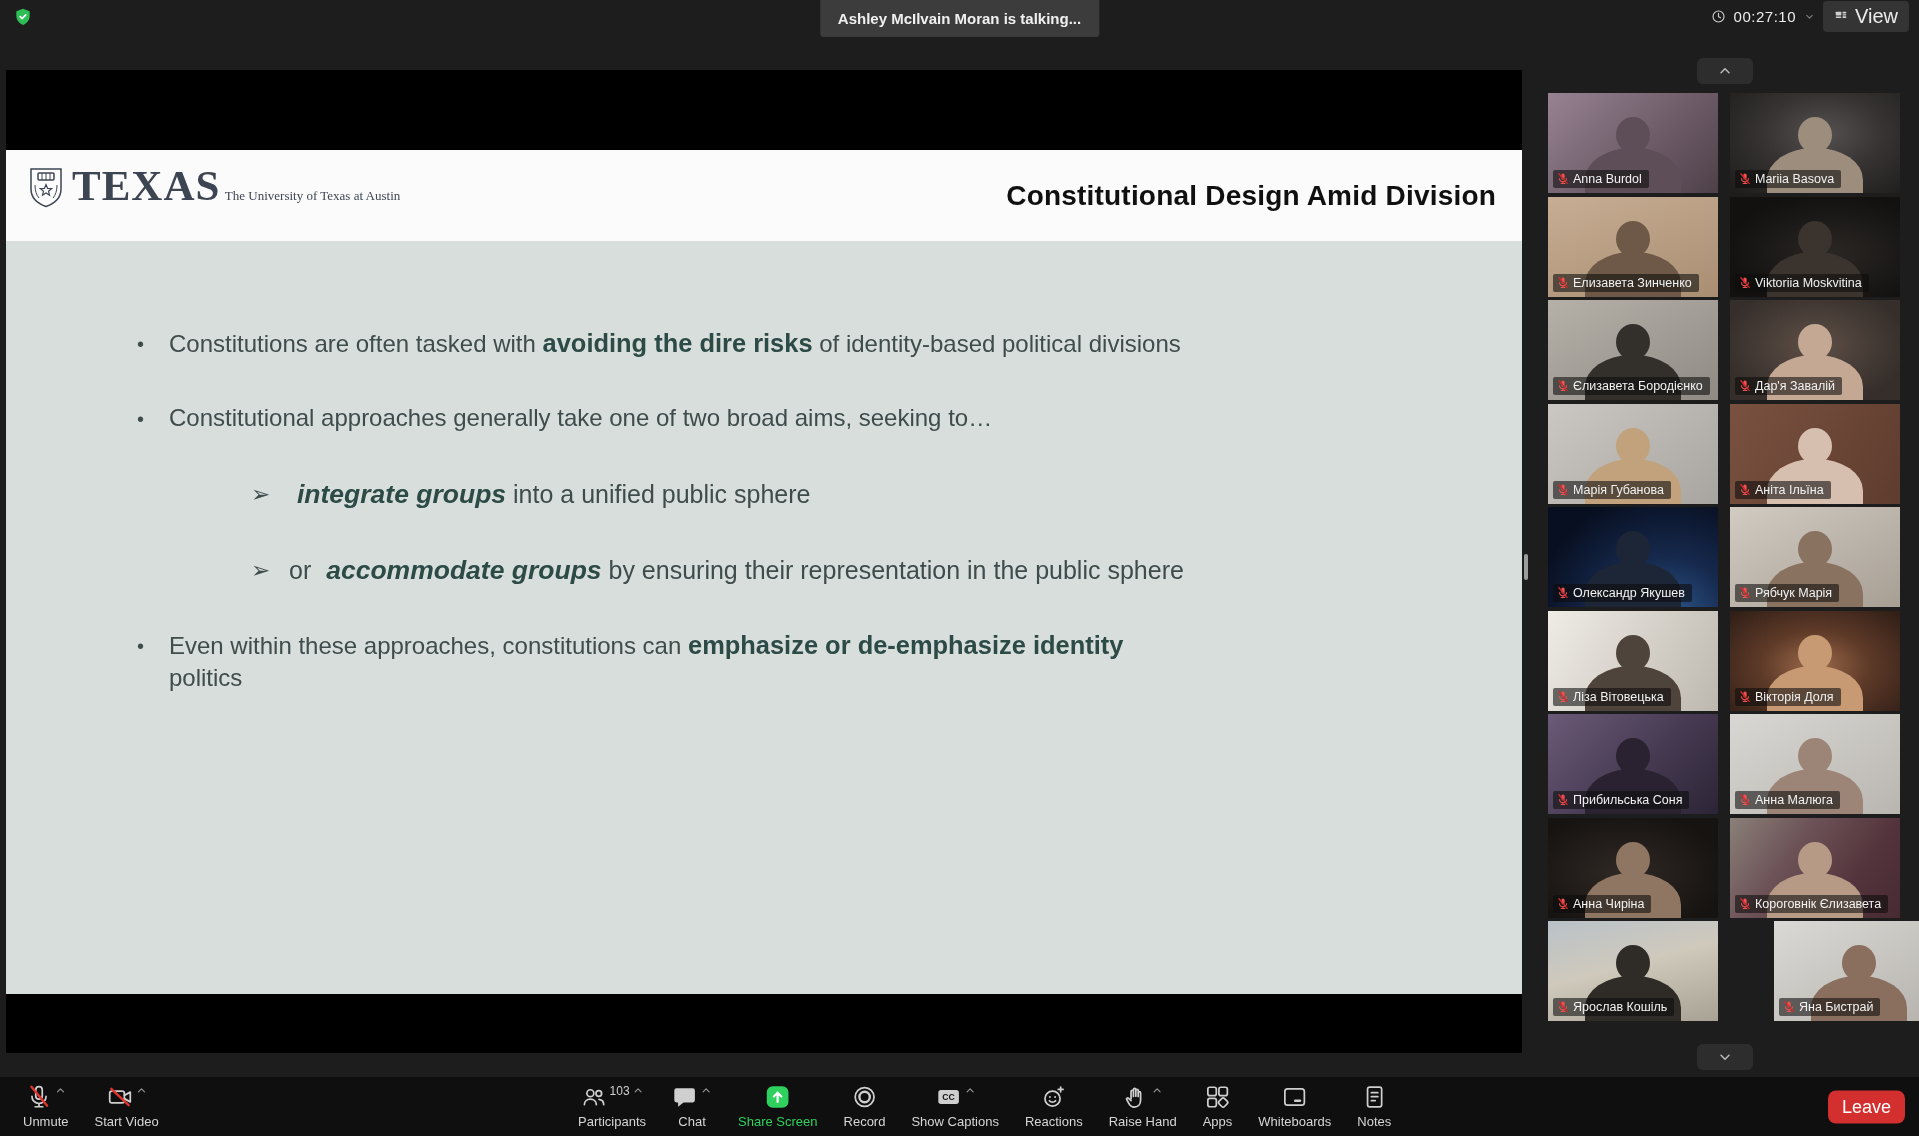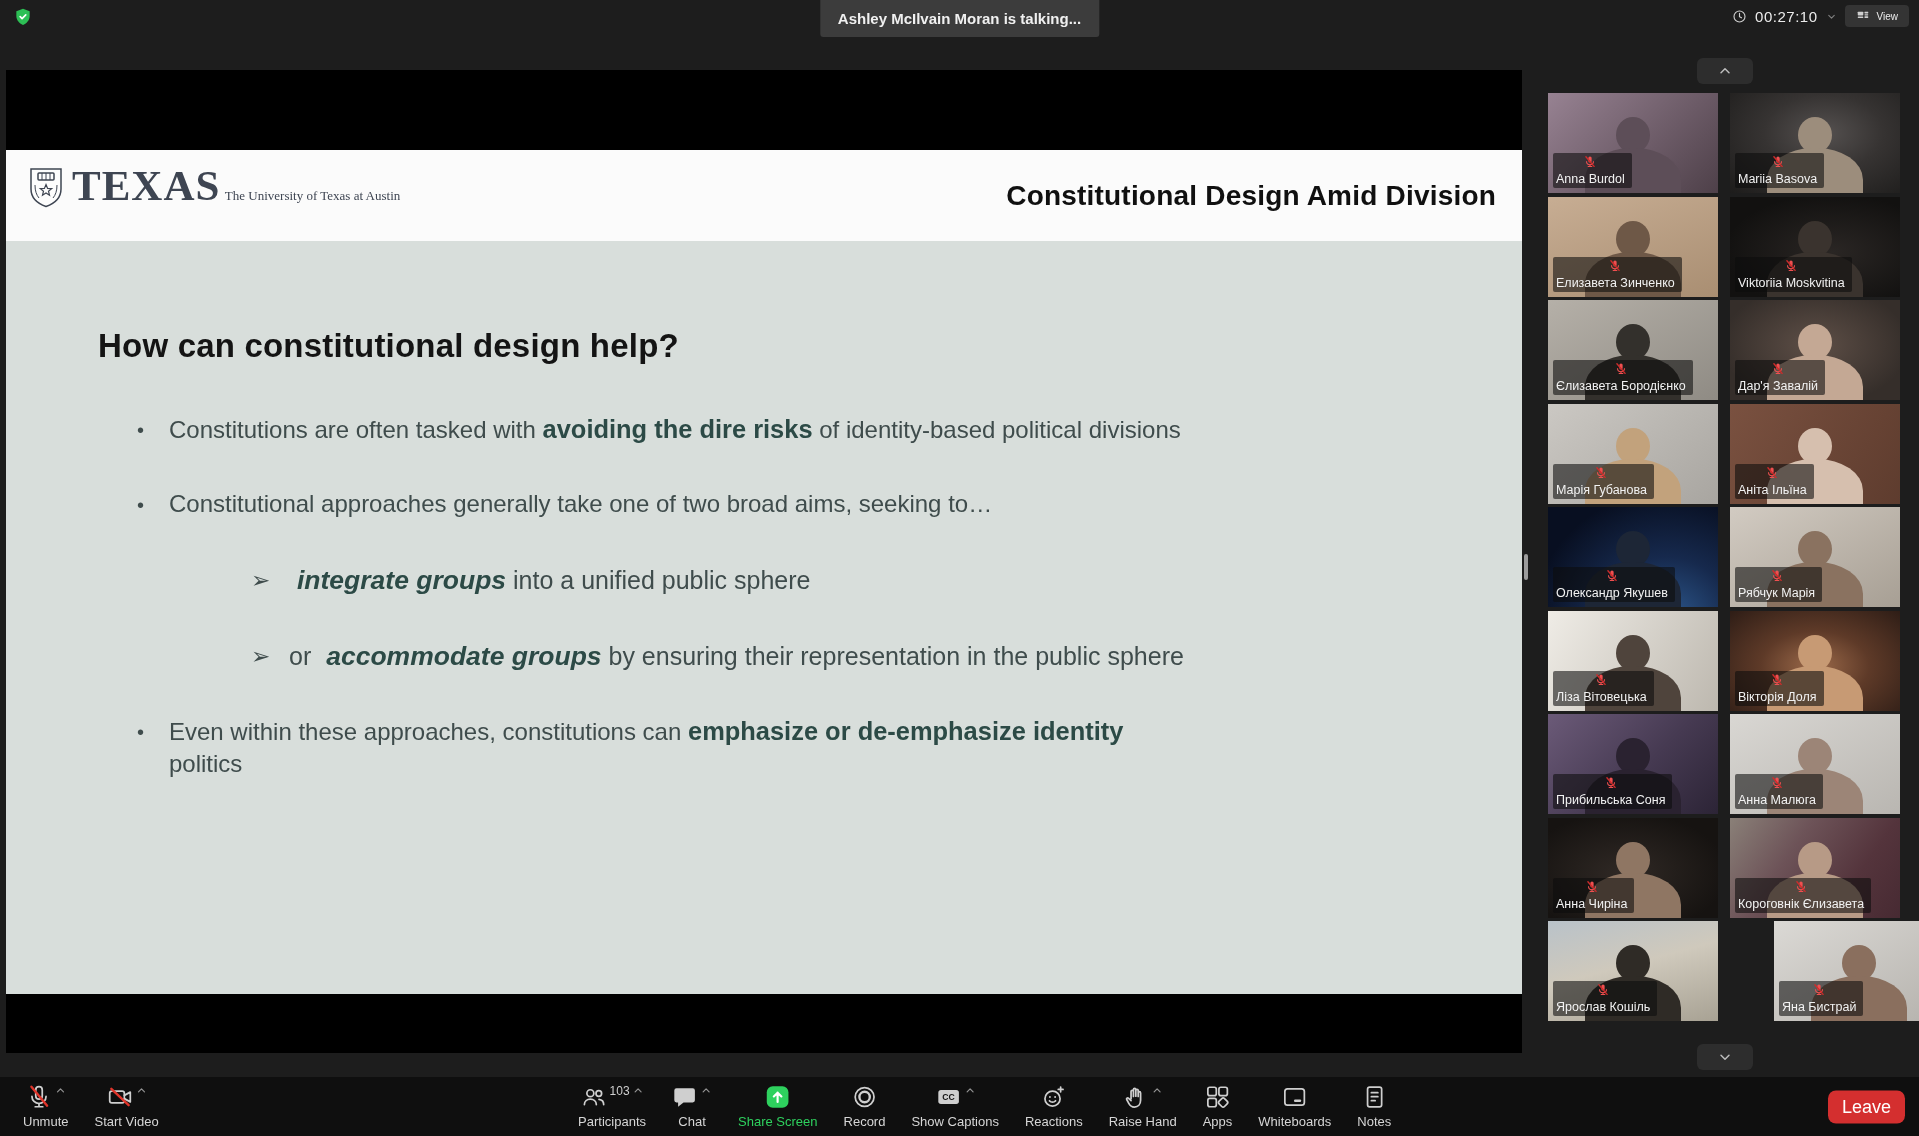--- a/index.html
+++ b/index.html
@@ -19,21 +19,21 @@
     position:absolute; left:50%; top:0; transform:translateX(-50%);
     height:37px; padding:0 18px; background:#3c3c3c; border-radius:0 0 3px 3px;
     display:flex; align-items:center; font-size:15px; font-weight:700; color:#f0f0f0;
   }
   .top-right { position:absolute; right:10px; top:3px; height:26px; display:flex; align-items:center; gap:8px; }
   .clock-ic { width:15px; height:15px; }
   .timer { font-size:15px; color:#ececec; letter-spacing:.5px; }
   .t-chev { width:11px; height:11px; opacity:.65; }
   .view-btn {
     display:flex; align-items:center; gap:7px; background:#343434; border:none; border-radius:4px;
-    color:#ececec; font-size:10px; padding:4px 11px; cursor:pointer; font-family:inherit;
+    color:#ececec; font-size:20px; padding:4px 11px; cursor:pointer; font-family:inherit;
   }
   .view-ic { width:14px; height:14px; }
 
   
   .shared { position:absolute; left:6px; top:70px; width:1516px; height:983px; background:#000; }
   .slide-header { position:absolute; left:0; top:80px; width:100%; height:91px; background:#fbfbfb; }
   .logo { position:absolute; left:23px; top:16px; display:flex; gap:9px; align-items:flex-start; }
   .logo-shield { width:34px; height:44px; }
   .logo-word {
     font-family:"Liberation Serif", serif; font-weight:700; font-size:43px; line-height:40px;
@@ -69,21 +69,21 @@
   .fig::before {
     content:""; position:absolute; left:50%; top:24%; width:34px; height:36px; border-radius:50%;
     background:var(--fig); transform:translateX(-50%);
   }
   .fig::after {
     content:""; position:absolute; left:50%; top:55%; width:96px; height:66px; border-radius:48% 48% 0 0;
     background:var(--fig); transform:translateX(-50%);
   }
   .name-tag {
     position:absolute; left:5px; bottom:5px; display:flex; align-items:center; gap:3px;
-    background:rgba(12,12,12,.58); border-radius:2px; padding:2px 7px 2px 3px;flex-direction:column;
+    background:rgba(12,12,12,.58); border-radius:2px; padding:2px 7px 2px 3px;
   }
   .mini-mic { width:14px; height:14px; flex:none; }
   .pname { font-size:12.5px; color:#f2f2f2; white-space:nowrap; }
 
   
   .toolbar { position:absolute; left:0; bottom:0; width:100%; height:59px; background:#0f0f0f; }
   .tb-left { position:absolute; left:10px; top:0; height:100%; display:flex; }
   .tb-center { position:absolute; left:50%; top:0; transform:translateX(-47%); height:100%; display:flex; }
   .tb-btn {
     background:none; border:none; cursor:pointer; font-family:inherit;
@@ -154,21 +154,20 @@
         </svg>
       </span>
       <span class="logo-text">
         <span class="logo-word">TEXAS</span>
         <span class="logo-tag">The University of Texas at Austin</span>
       </span>
     </div>
     <div class="slide-title">Constitutional Design Amid Division</div>
   </div>
   <div class="slide-body">
-    <h1 class="heading">How can constitutional design help?</h1>
     <div id="bullets">
         <div class="b-row lvl1">
           <span class="marker">•</span>
           <span class="b-text"><span>Constitutions are often tasked with </span><span class="em">avoiding the dire risks</span><span> of identity-based political divisions</span></span>
         </div>
         <div class="b-row lvl1">
           <span class="marker">•</span>
           <span class="b-text"><span>Constitutional approaches generally take one of two broad aims, seeking to…</span></span>
         </div>
         <div class="b-row lvl2">

